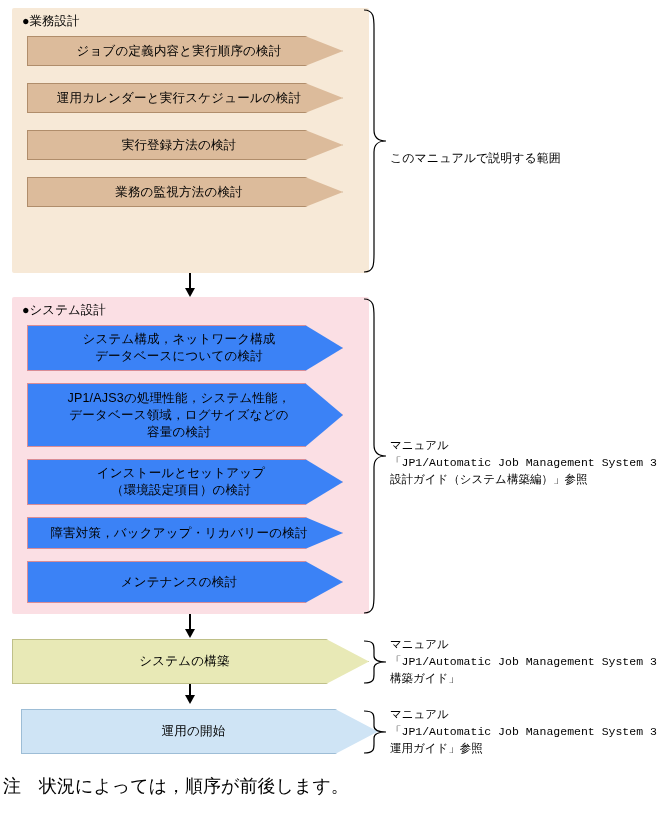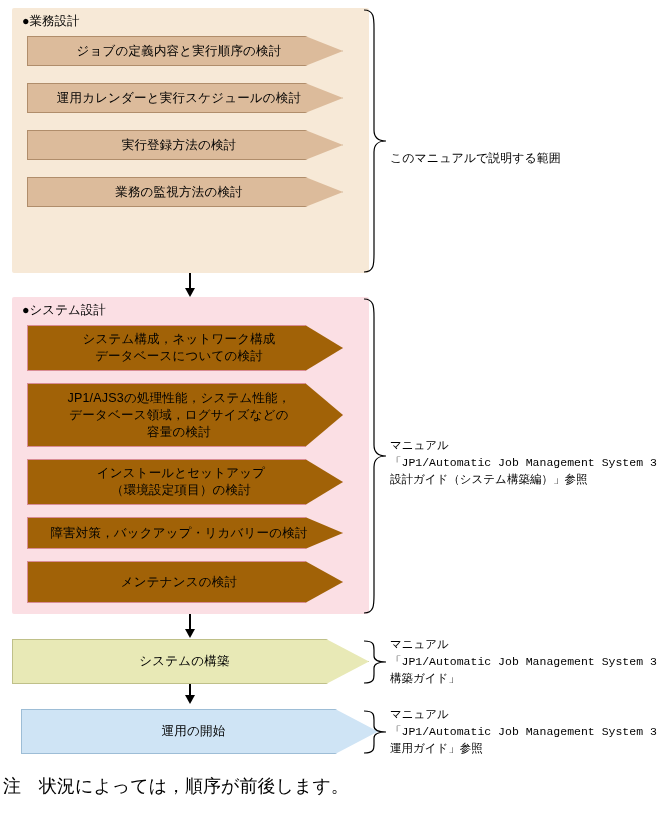--- a/index.html
+++ b/index.html
@@ -65,21 +65,21 @@
   .arrow .inner {
     padding: 0 26px 0 14px;
     width: 100%;
     box-sizing: border-box;
   }
   .arrow-tan {
     background: #dcbb9b;
     border: 1px solid #b08d6b;
   }
   .arrow-pink {
-    background: #a16207;
+    background: #3b82f6;
     border: 1px solid #d98c95;
   }
   .arrow-yellow {
     background: #e8e9b6;
     border: 1px solid #bfc089;
   }
   .arrow-blue {
     background: #cfe4f5;
     border: 1px solid #9dbdd6;
     margin-left: 9px;

